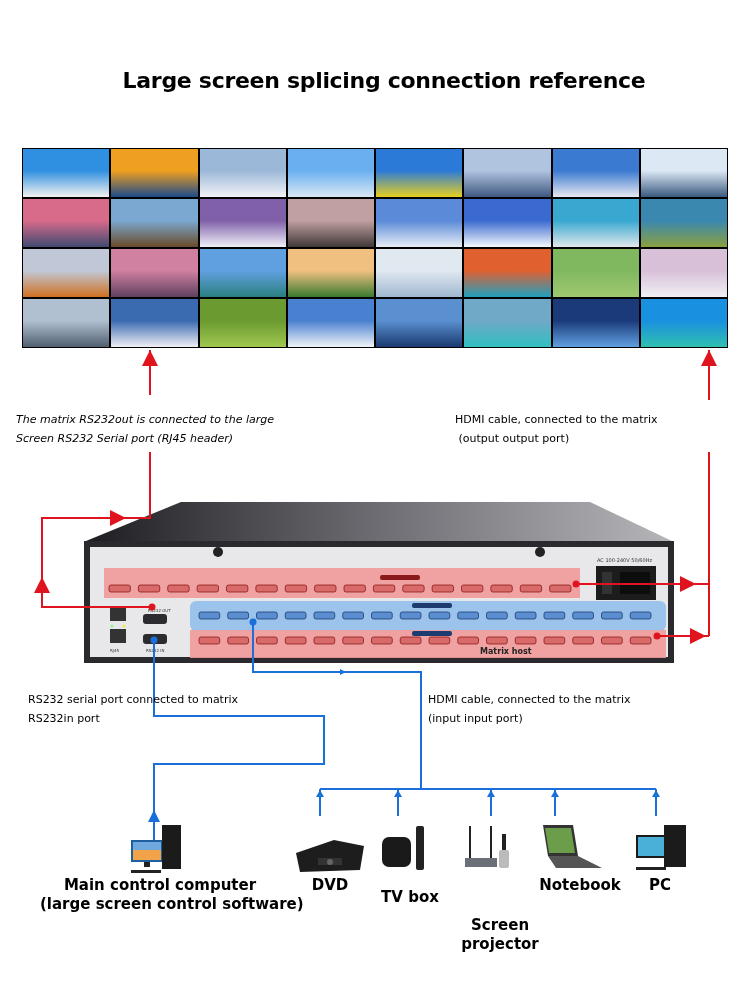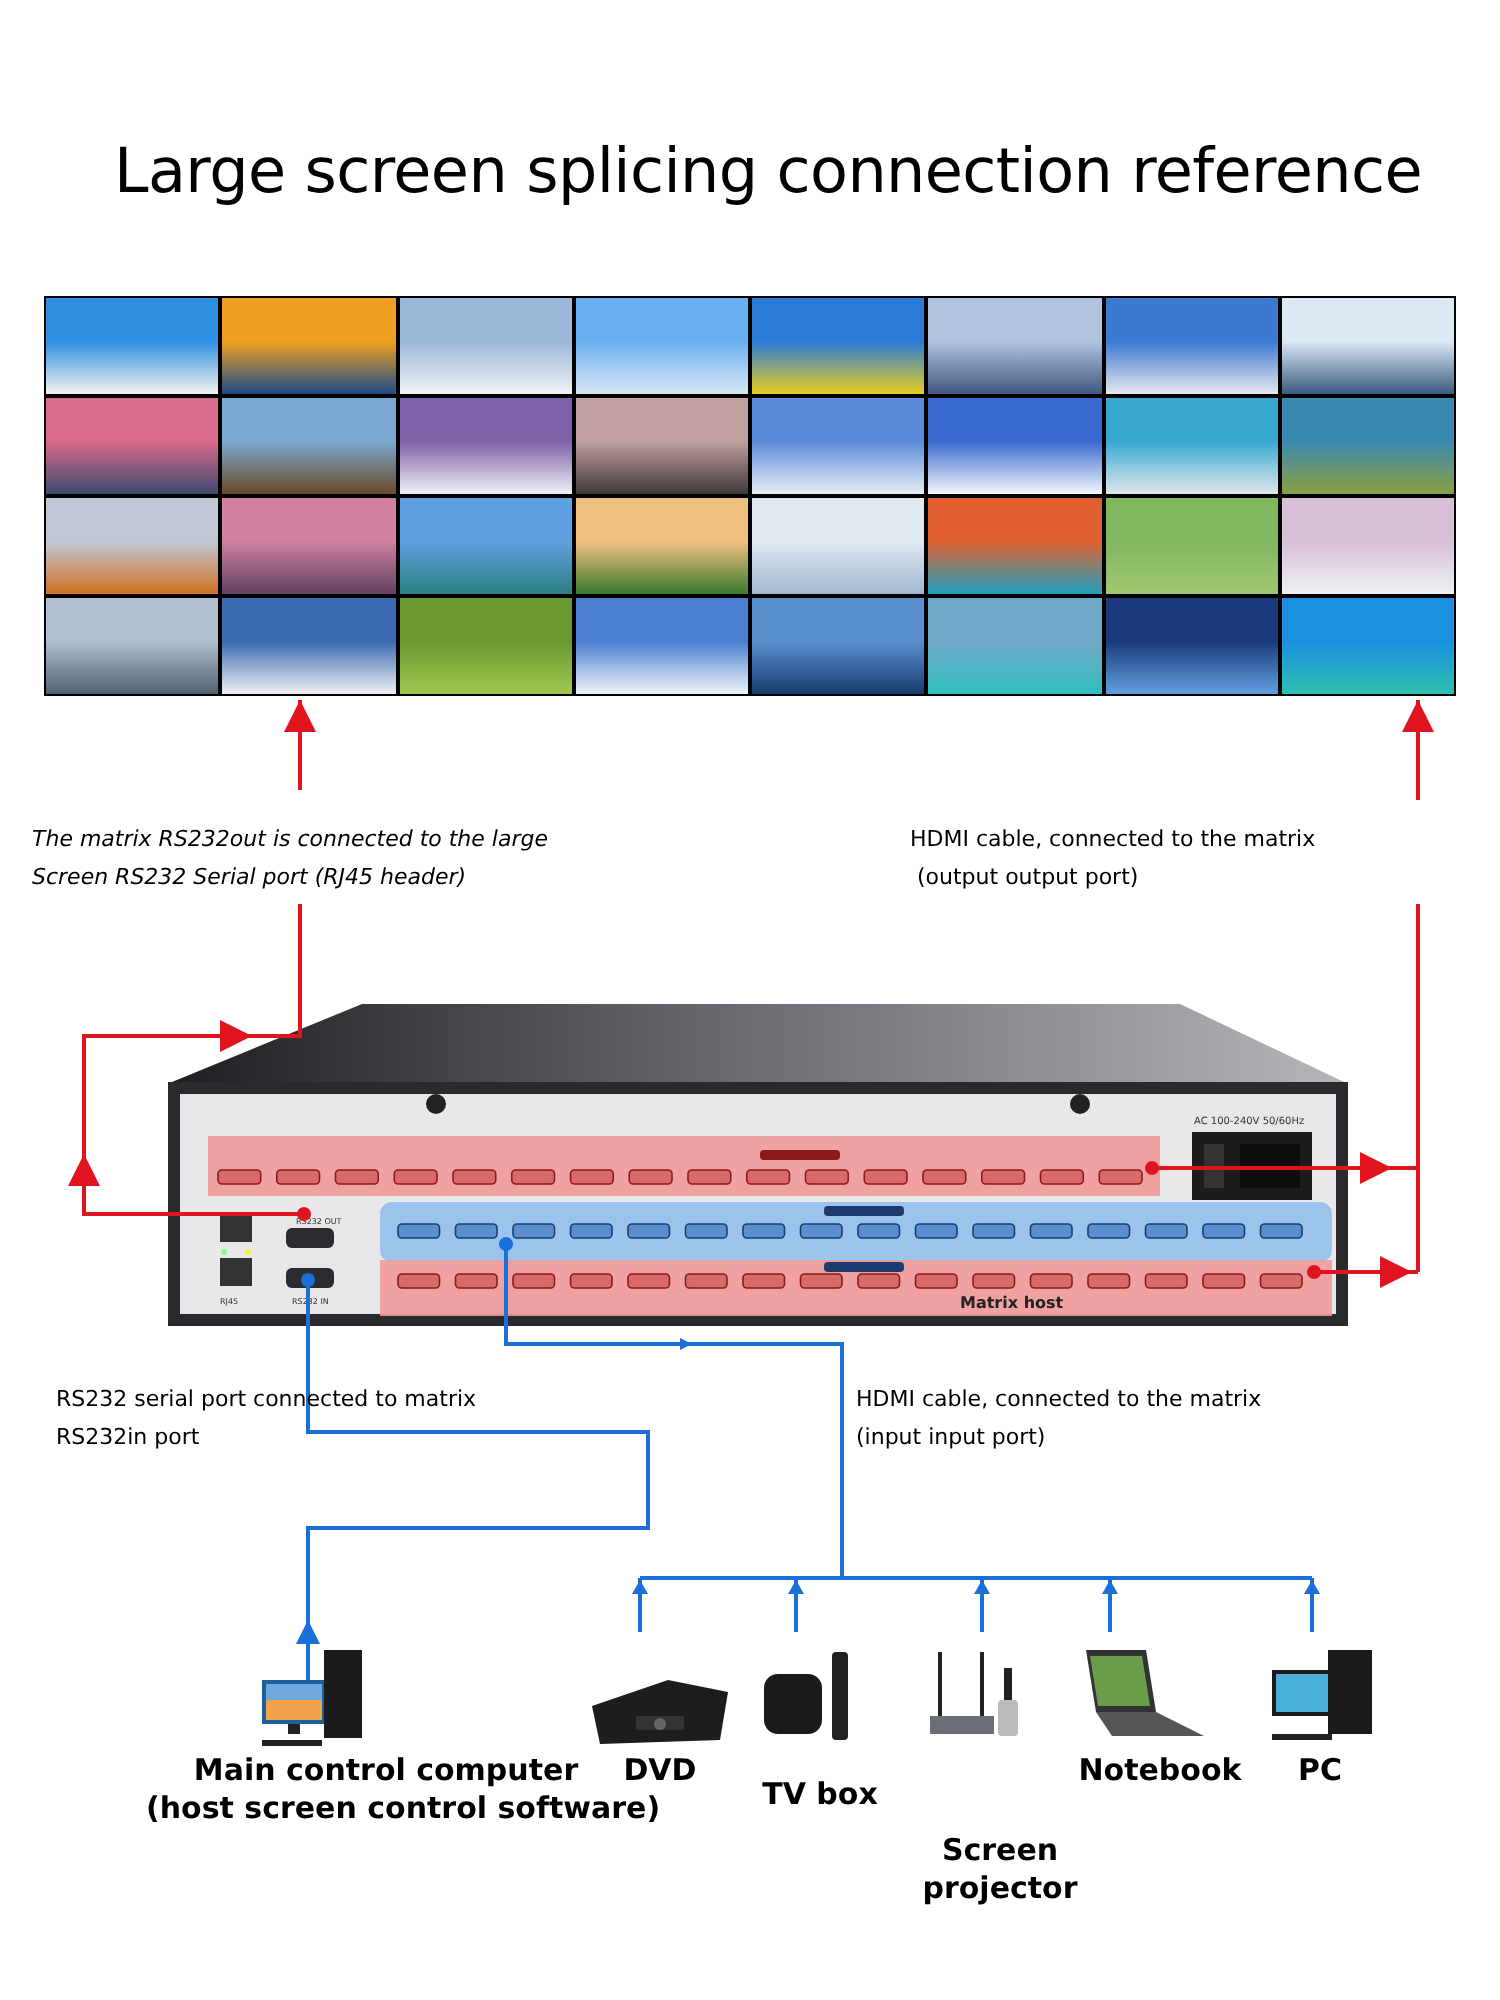--- a/index.html
+++ b/index.html
@@ -1,18 +1,18 @@
 <!DOCTYPE html>
 <html><head>
 <meta charset="utf-8">
 <style>
   html, body { margin: 0; padding: 0; background: #ffffff; }
   body { width: 750px; height: 1000px; position: relative; overflow: hidden; font-family: "DejaVu Sans", "Liberation Sans", sans-serif; color: #000; }
   .abs { position: absolute; }
-  .title { left: 0; width: 750px; top: 68px; text-align: center; font-size: 31px; font-weight: normal; letter-spacing: -0.3px; padding-left: 18px; box-sizing: border-box; }
+  .title { left: 0; width: 750px; top: 68px; text-align: center; font-size: 22px; font-weight: bold; letter-spacing: -0.3px; padding-left: 18px; box-sizing: border-box; }
   .wall { left: 22px; top: 148px; width: 706px; height: 200px; background: #111; }
   .screen { position: absolute; border: 1px solid #000; box-sizing: border-box; }
   .lbl { font-size: 11px; font-weight: normal; line-height: 19px; white-space: nowrap; }
   .lbl-italic { font-style: italic; }
   .dev-label { font-size: 15px; font-weight: bold; line-height: 19px; text-align: center; white-space: nowrap; }
   svg text { font-family: "DejaVu Sans", "Liberation Sans", sans-serif; }
 </style>
 </head>
 <body>
 
@@ -246,23 +246,23 @@
 </div>
 <div class="abs lbl" style="left:428px;top:690px;">
   <div>HDMI cable, connected to the matrix</div>
   <div>(input input port)</div>
 </div>
 <div class="abs lbl" style="left:28px;top:690px;">
   <div>RS232 serial port connected to matrix</div>
   <div>RS232in port</div>
 </div>
 
-<div class="abs dev-label" style="left:40px;top:876px;width:240px;margin-left:33px;">
+<div class="abs dev-label" style="left:40px;top:876px;width:240px;">
   <div>Main control computer</div>
-  <div>(host screen control software)</div>
+  <div>(large screen control software)</div>
 </div>
 <div class="abs dev-label" style="left:300px;top:876px;width:60px;">
   <div>DVD</div>
 </div>
 <div class="abs dev-label" style="left:375px;top:876px;width:70px;margin-top:12px;">
   <div>TV box</div>
 </div>
 <div class="abs dev-label" style="left:460px;top:916px;width:80px;text-align:center;">
   <div>Screen</div>
   <div>projector</div>

